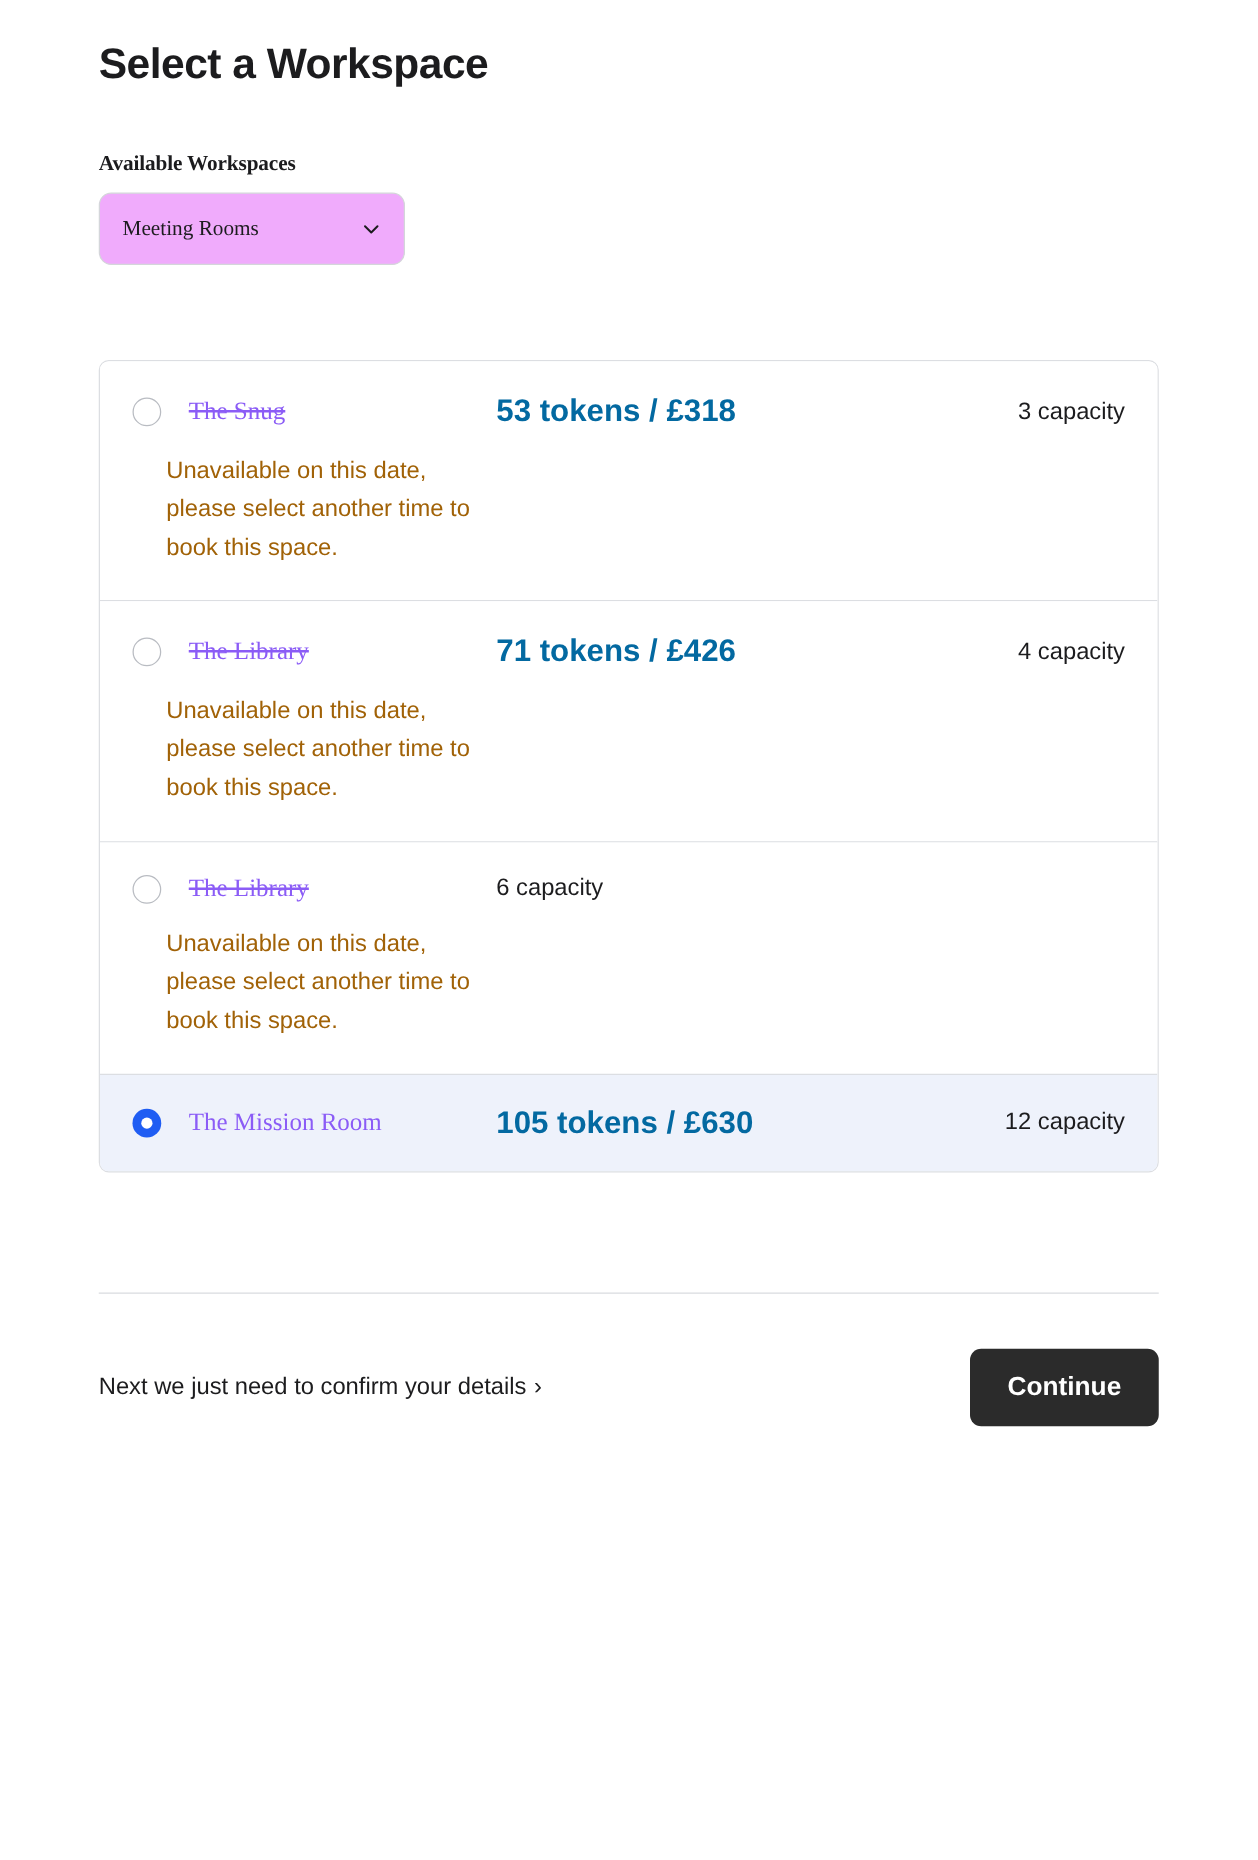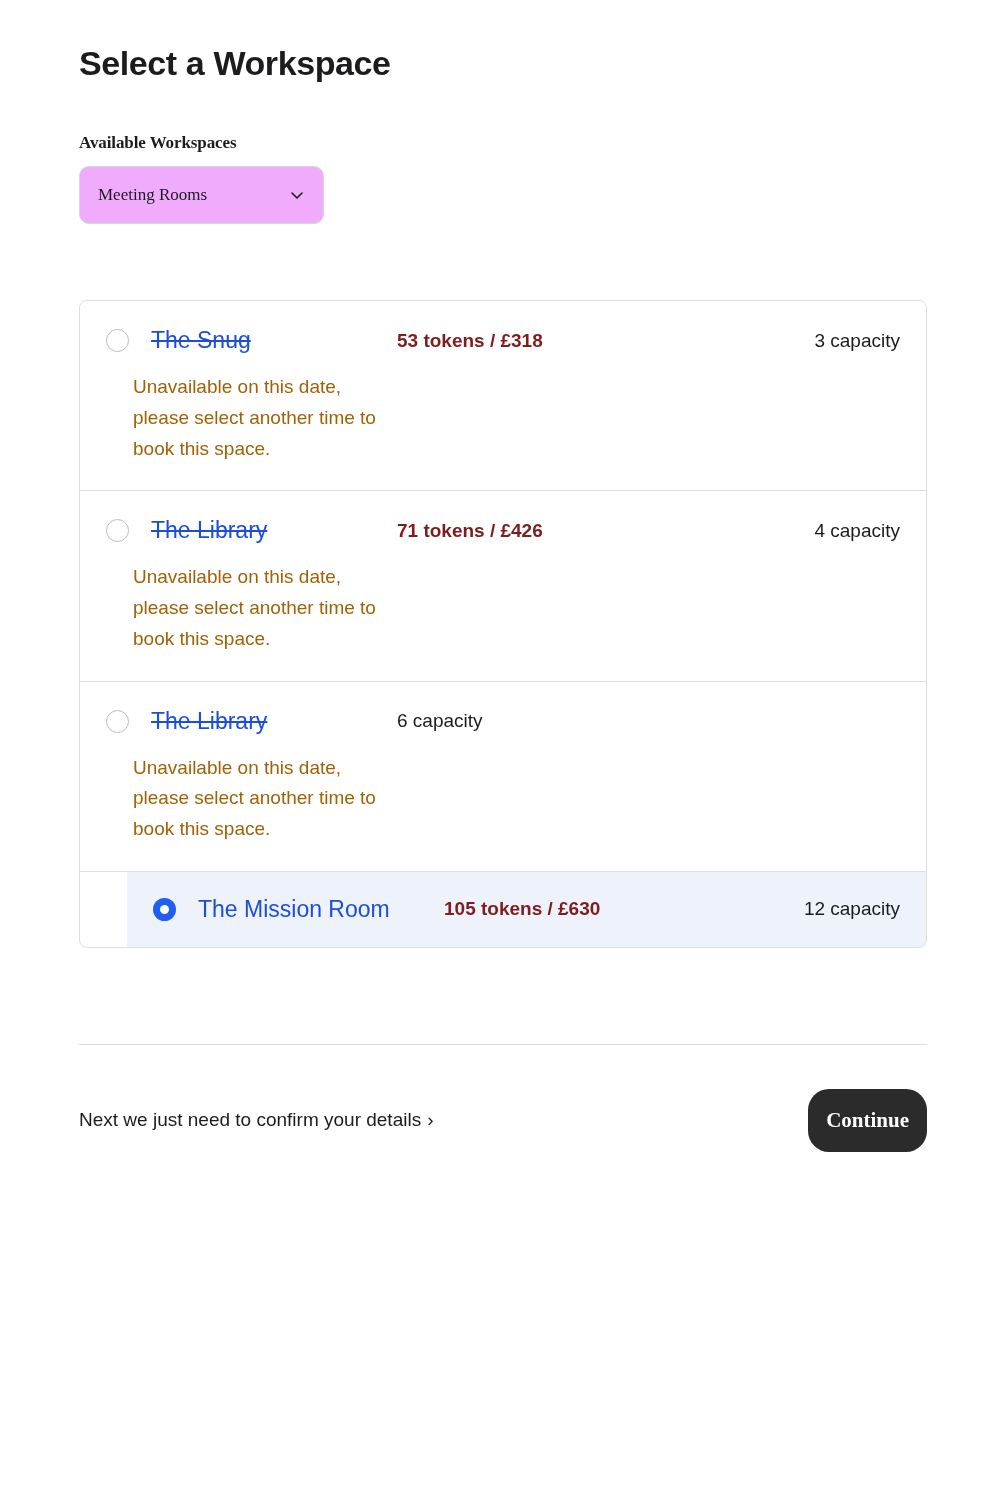--- a/index.html
+++ b/index.html
@@ -16,21 +16,21 @@
     position: relative;
     width: 1006px;
     height: 1488px;
     padding: 0 79px;
   }
   .page-title {
     font-size: 34px;
     font-weight: bold;
     letter-spacing: -0.4px;
     margin: 0;
-    padding-top: 44px;
+    padding-top: 32px;
     color: #1c1c1e;
   }
 
   
   .selectors {
     display: flex;
     margin-top: 50px;
     font-family: Liberation Serif, serif;
   }
   .field-col-left { width: 467px; }
@@ -74,21 +74,21 @@
     margin-top: 76px;
     border: 1px solid #dcdee2;
     border-radius: 8px;
     overflow: hidden;
   }
   .option {
     border-bottom: 1px solid #dcdee2;
     padding: 26px 26px 26px 26px;
     background: #ffffff;
   }
-  .option:last-child { border-bottom: none; margin-left: 47px; }
+  .option:last-child { border-bottom: none; }
   .option.selected {
     background: #eef2fb;
     padding-top: 24px;
     padding-bottom: 24px;
   }
   .option-main {
     display: flex;
     align-items: center;
   }
   .radio {
@@ -107,31 +107,32 @@
   }
   .radio.checked::after {
     content: "";
     position: absolute;
     left: 7px; top: 7px;
     width: 9px; height: 9px;
     border-radius: 50%;
     background: #ffffff;
   }
   .opt-name {
-    font-size: 23px;
+    font-size: 20px;
     width: 246px;
     flex: 0 0 auto;
-    color: #1d4ed8;
+    color: #8b5cf6;
+    font-family: Liberation Serif, serif;
   }
   .opt-name.unavailable { text-decoration: line-through; }
   .opt-price {
-    font-size: 19px;
+    font-size: 25px;
     font-weight: bold;
     flex: 1;
-    color: #7f1d1d;
+    color: #0369a1;
   }
   .opt-capacity {
     font-size: 19px;
     color: #1c1c1e;
     text-align: right;
     flex: 0 0 auto;
   }
   .opt-note {
     font-size: 19px;
     line-height: 1.62;
@@ -157,24 +158,24 @@
     font-size: 19px;
     color: #1c1c1e;
   }
   .footer-text .caret { margin-left: 6px; }
   .continue-btn {
     background: #2b2b2b;
     color: #ffffff;
     font-size: 21px;
     font-weight: bold;
     border: none;
-    border-radius: 21px;
-    padding: 19px 18px;
+    border-radius: 9px;
+    padding: 19px 30px;
     cursor: pointer;
-    font-family: Liberation Serif, serif;
+    font-family: Liberation Sans, sans-serif;
   }
 </style>
 </head>
 <body>
 
 <div class="page">
 
   <h1 class="page-title">Select a Workspace</h1>
 
   <div class="selectors">

